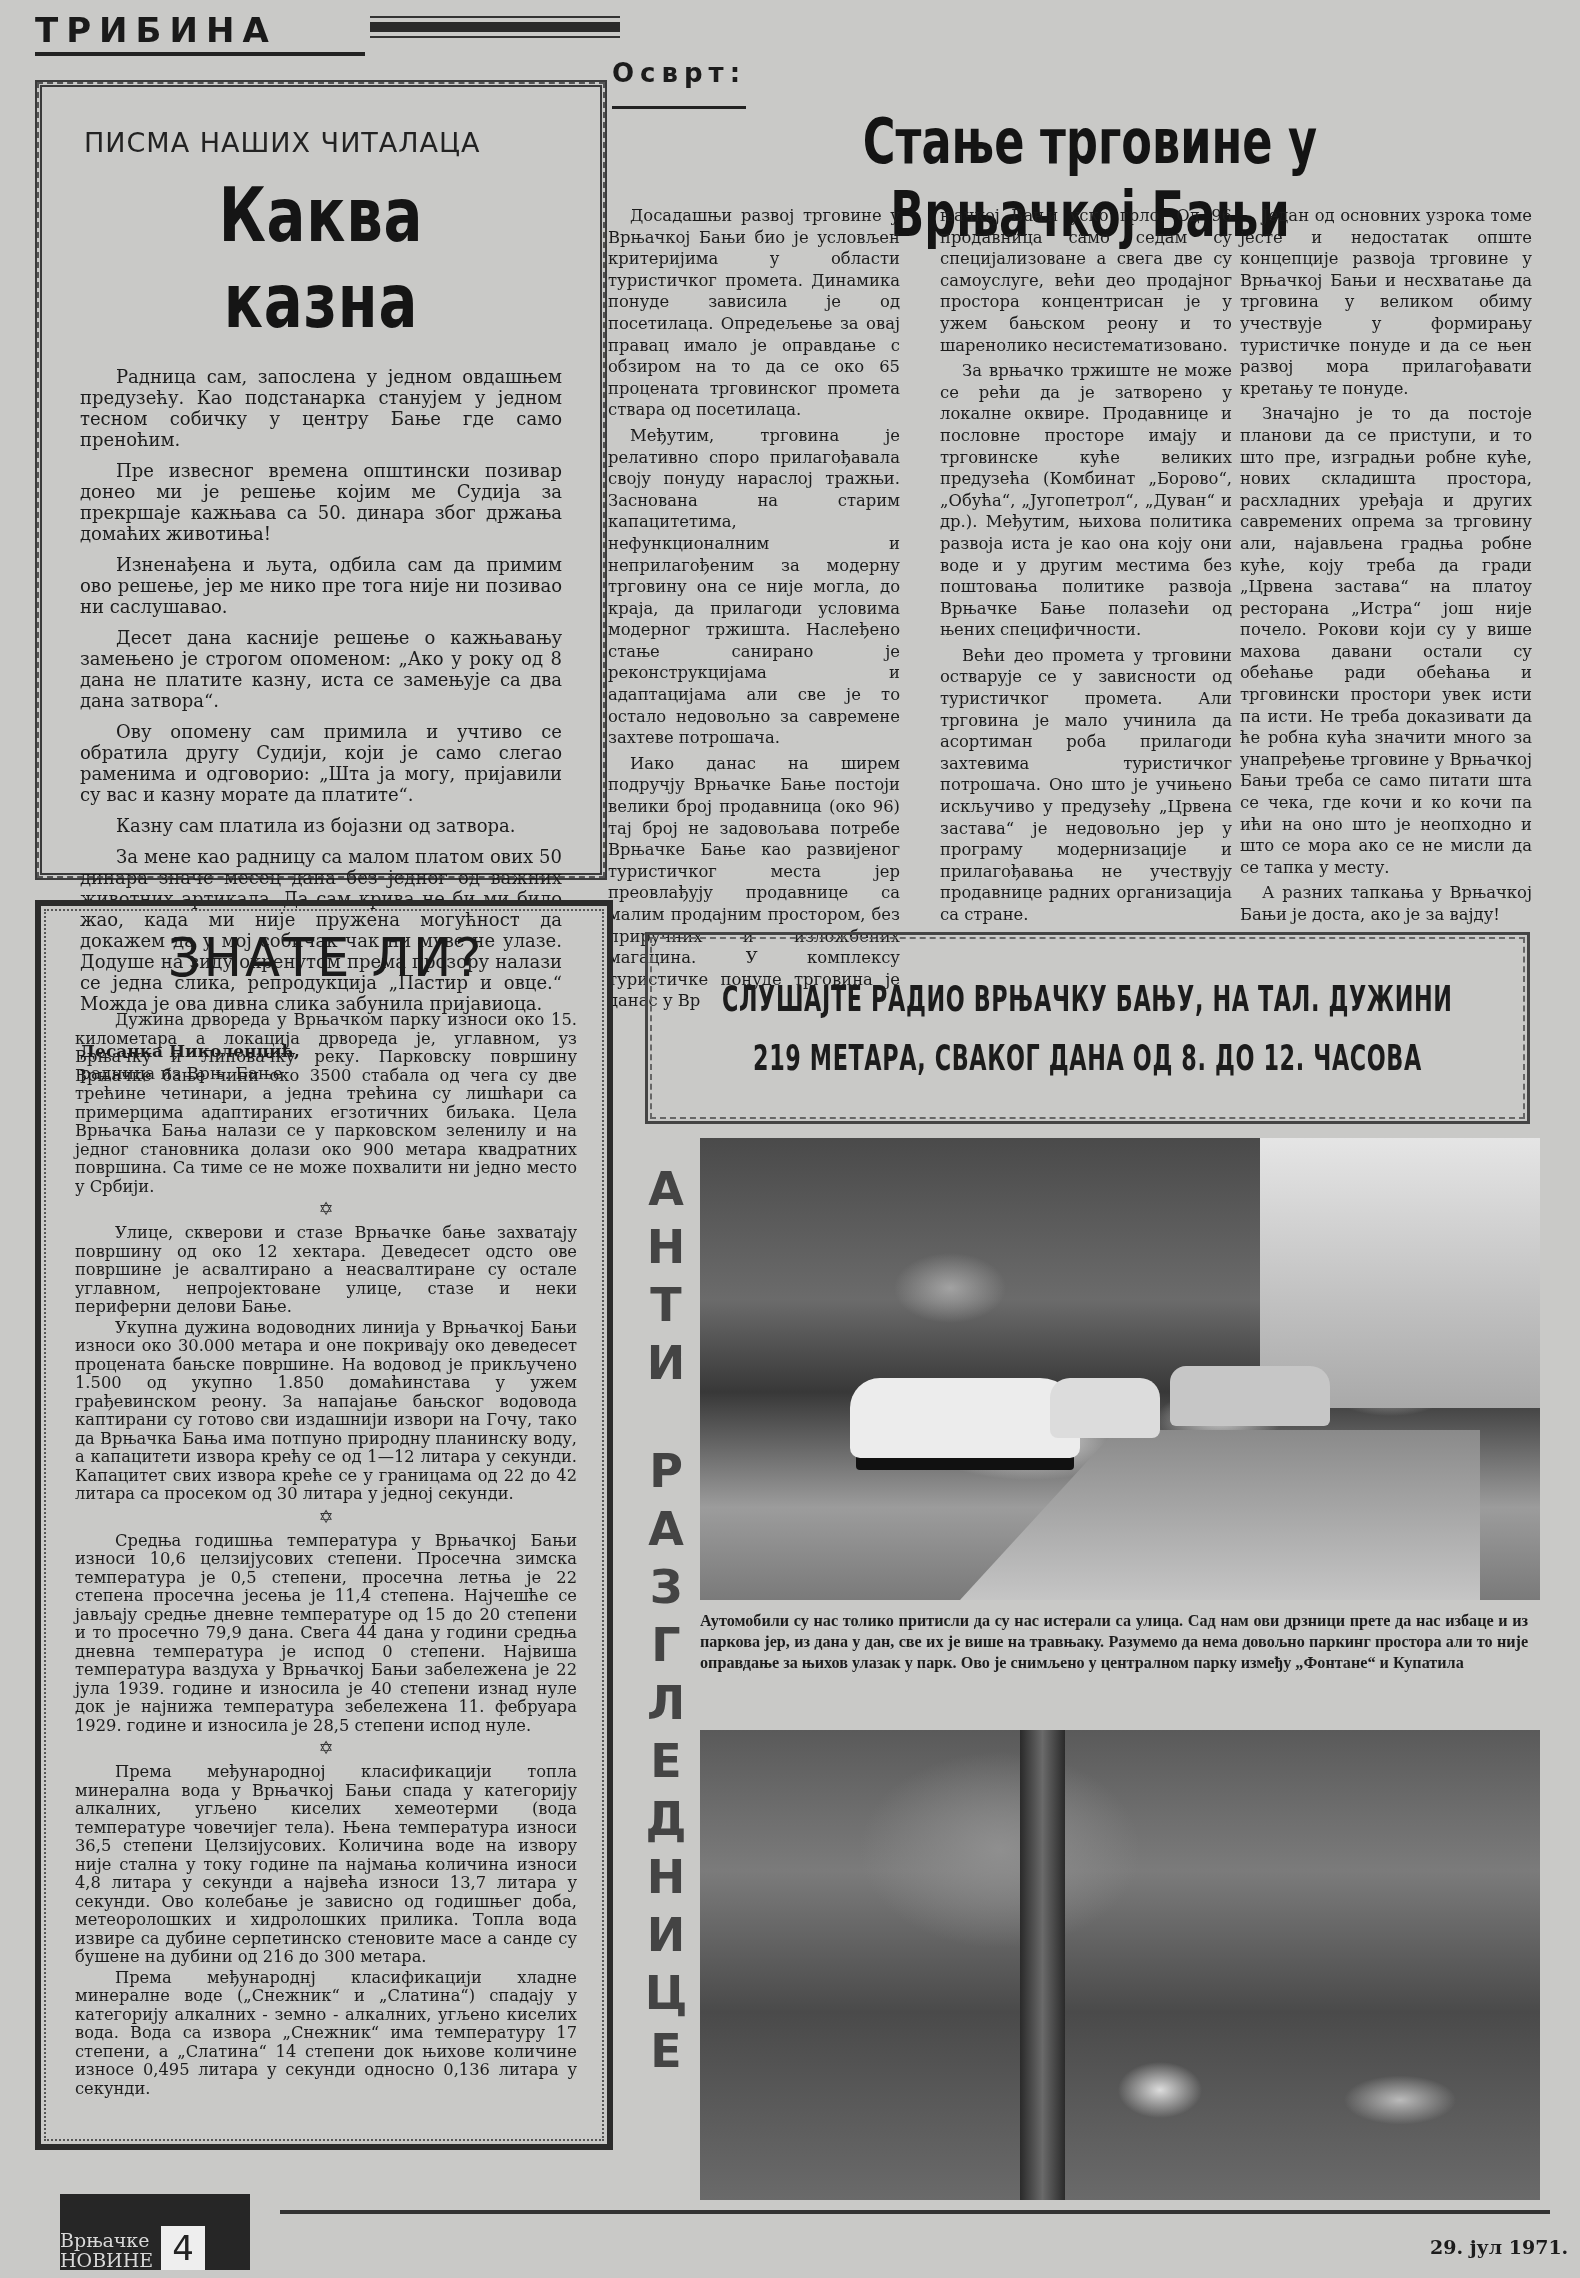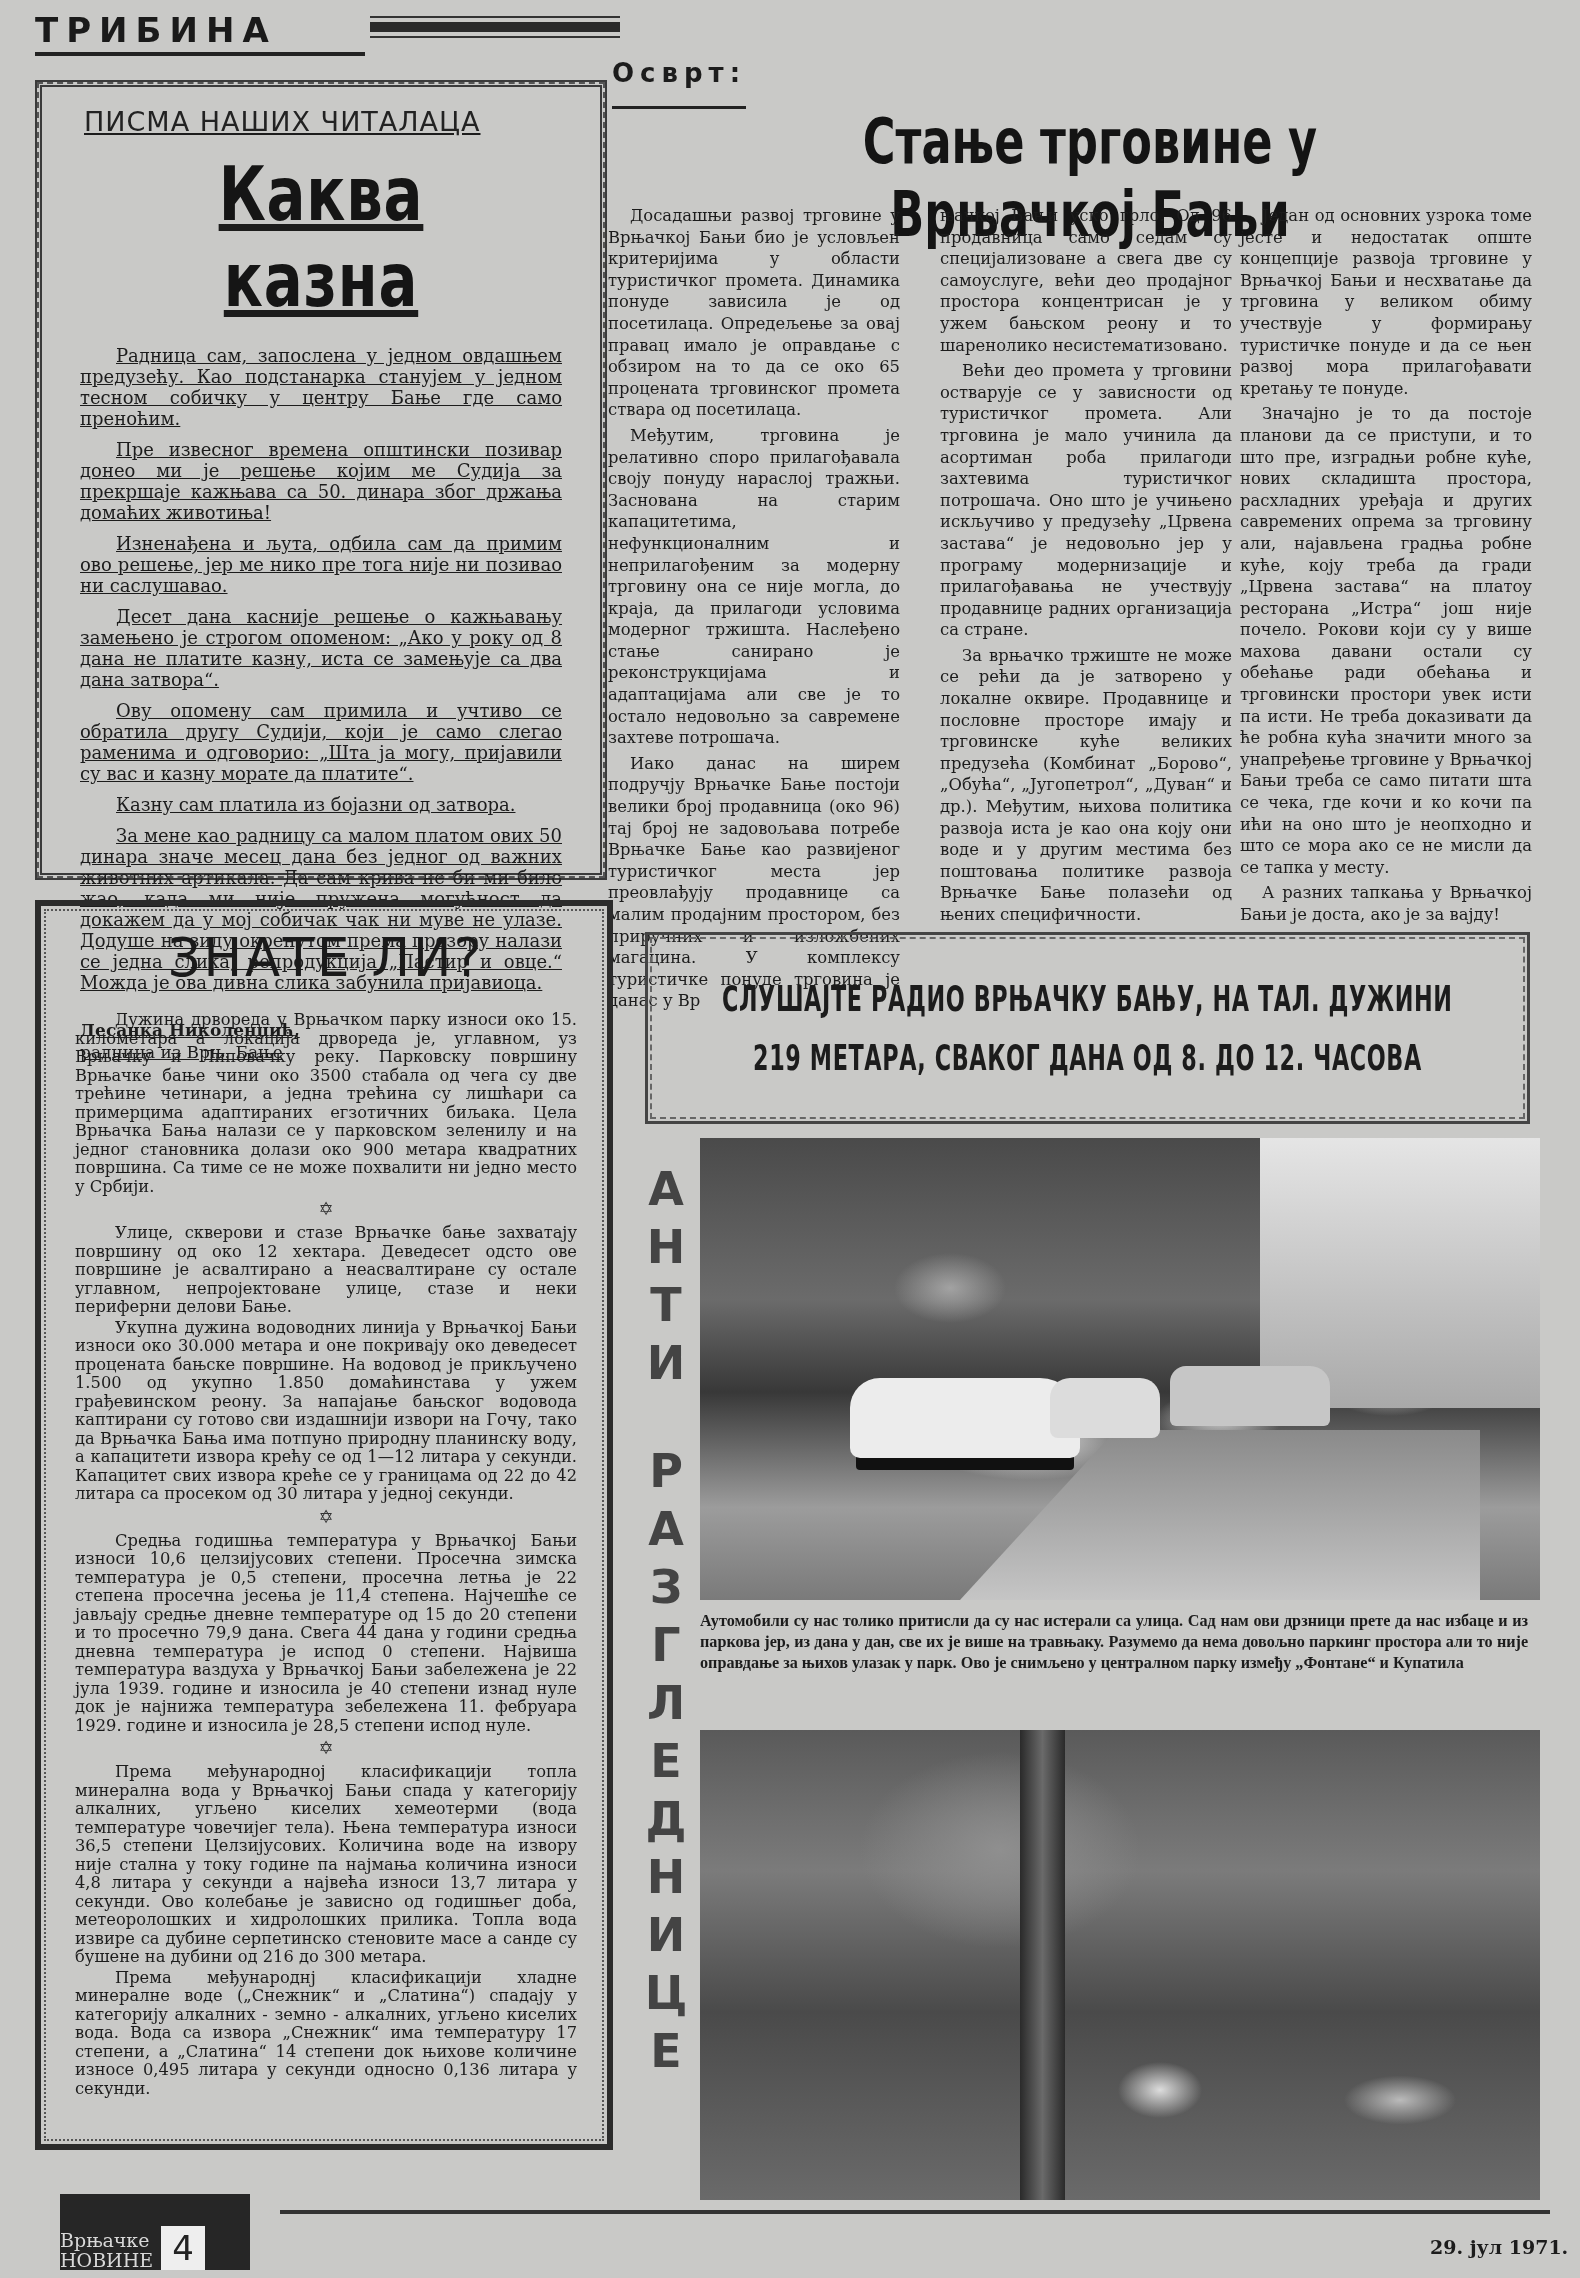--- a/index.html
+++ b/index.html
@@ -8,21 +8,21 @@
   .abs { position: absolute; }
 
   
   #section-head { left: 35px; top: 10px; width: 330px; font-family: "DejaVu Sans", sans-serif; font-weight: 900; font-size: 34px; letter-spacing: 8px; color: #1a1a1a; border-bottom: 4px solid #222; padding-bottom: 2px; }
   #head-bar { left: 370px; top: 16px; width: 250px; height: 22px; border-top: 2px solid #333; border-bottom: 2px solid #333; }
   #head-bar::after { content: ""; position: absolute; left: 0; right: 0; top: 4px; height: 10px; background: #2a2a2a; }
 
   
   .rope { border: 7px solid #3a3a3a; border-style: double; outline: 2px dashed #555; outline-offset: -4px; }
 
-  #letter-box { left: 35px; top: 80px; width: 572px; height: 800px; padding: 19px 38px 20px 38px; text-decoration: underline; }
+  #letter-box { left: 35px; top: 80px; width: 572px; height: 800px; padding: 40px 38px 20px 38px; }
   #letter-kicker { font-family: "DejaVu Sans", sans-serif; font-size: 27px; letter-spacing: 1px; color: #222; margin-left: 4px; }
   #letter-title { font-family: "DejaVu Sans", sans-serif; font-weight: 900; font-size: 74px; text-align: center; margin: 14px 0 22px; transform: scaleX(0.78); letter-spacing: 1px; color: #151515; }
   .body-text p { font-size: 18px; line-height: 21px; text-align: justify; text-indent: 36px; margin-bottom: 10px; }
   #letter-sign { text-align: left; margin-top: 26px; font-size: 17px; line-height: 22px; padding-right: 20px; }
   #letter-sign .name { font-weight: bold; }
 
   
   #osvrt-label { left: 612px; top: 58px; font-family: "DejaVu Sans", sans-serif; font-weight: 900; font-size: 26px; letter-spacing: 6px; border-bottom: 3px solid #222; padding-bottom: 18px; }
   #article-title { left: 640px; top: 105px; width: 900px; text-align: center; font-family: "DejaVu Sans", sans-serif; font-weight: 900; font-size: 62px; transform: scaleX(0.72); transform-origin: center; color: #141414; }
   .col { top: 205px; width: 292px; height: 720px; }
@@ -105,22 +105,22 @@
 <div id="osvrt-label" class="abs">Осврт:</div>
 <div id="article-title" class="abs">Стање трговине у Врњачкој Бањи</div>
 
 <div id="col-1" class="abs col">
   <p>Досадашњи развој трговине у Врњачкој Бањи био је условљен критеријима у области туристичког промета. Динамика понуде зависила је од посетилаца. Опредељење за овај правац имало је оправдање с обзиром на то да се око 65 процената трговинског промета ствара од посетилаца.</p>
   <p>Међутим, трговина је релативно споро прилагођавала своју понуду нараслој тражњи. Заснована на старим капацитетима, нефункционалним и неприлагођеним за модерну трговину она се није могла, до краја, да прилагоди условима модерног тржишта. Наслеђено стање санирано је реконструкцијама и адаптацијама али све је то остало недовољно за савремене захтеве потрошача.</p>
   <p>Иако данас на ширем подручју Врњачке Бање постоји велики број продавница (око 96) тај број не задовољава потребе Врњачке Бање као развијеног туристичког места јер преовлађују продавнице са малим продајним простором, без приручних и изложбених магацина. У комплексу туристичке понуде трговина је данас у Вр</p>
 </div>
 <div id="col-2" class="abs col">
   <p style="text-indent:0">њачкој Бањи уско грло. Од 96 продавница само седам су специјализоване а свега две су самоуслуге, већи део продајног простора концентрисан је у ужем бањском реону и то шаренолико несистематизовано.</p>
+  <p>За врњачко тржиште не може се рећи да је затворено у локалне оквире. Продавнице и пословне просторе имају и трговинске куће великих предузећа (Комбинат „Борово“, „Обућа“, „Југопетрол“, „Дуван“ и др.). Међутим, њихова политика развоја иста је као она коју они воде и у другим местима без поштовања политике развоја Врњачке Бање полазећи од њених специфичности.</p>
   <p>Већи део промета у трговини остварује се у зависности од туристичког промета. Али трговина је мало учинила да асортиман роба прилагоди захтевима туристичког потрошача. Оно што је учињено искључиво у предузећу „Црвена застава“ је недовољно јер у програму модернизације и прилагођавања не учествују продавнице радних организација са стране.</p>
-  <p>За врњачко тржиште не може се рећи да је затворено у локалне оквире. Продавнице и пословне просторе имају и трговинске куће великих предузећа (Комбинат „Борово“, „Обућа“, „Југопетрол“, „Дуван“ и др.). Међутим, њихова политика развоја иста је као она коју они воде и у другим местима без поштовања политике развоја Врњачке Бање полазећи од њених специфичности.</p>
 </div>
 <div id="col-3" class="abs col">
   <p>Један од основних узрока томе јесте и недостатак опште концепције развоја трговине у Врњачкој Бањи и несхватање да трговина у великом обиму учествује у формирању туристичке понуде и да се њен развој мора прилагођавати кретању те понуде.</p>
   <p>Значајно је то да постоје планови да се приступи, и то што пре, изградњи робне куће, нових складишта простора, расхладних уређаја и других савремених опрема за трговину али, најављена градња робне куће, коју треба да гради „Црвена застава“ на платоу ресторана „Истра“ још није почело. Рокови који су у више махова давани остали су обећање ради обећања и трговински простори увек исти па исти. Не треба доказивати да ће робна кућа значити много за унапређење трговине у Врњачкој Бањи треба се само питати шта се чека, где кочи и ко кочи па ићи на оно што је неопходно и што се мора ако се не мисли да се тапка у месту.</p>
   <p>А разних тапкања у Врњачкој Бањи је доста, ако је за вајду!</p>
 </div>
 
 <div id="znate-box" class="abs">
   <div id="znate-title">ЗНАТЕ ЛИ?</div>
   <div id="znate-body">

